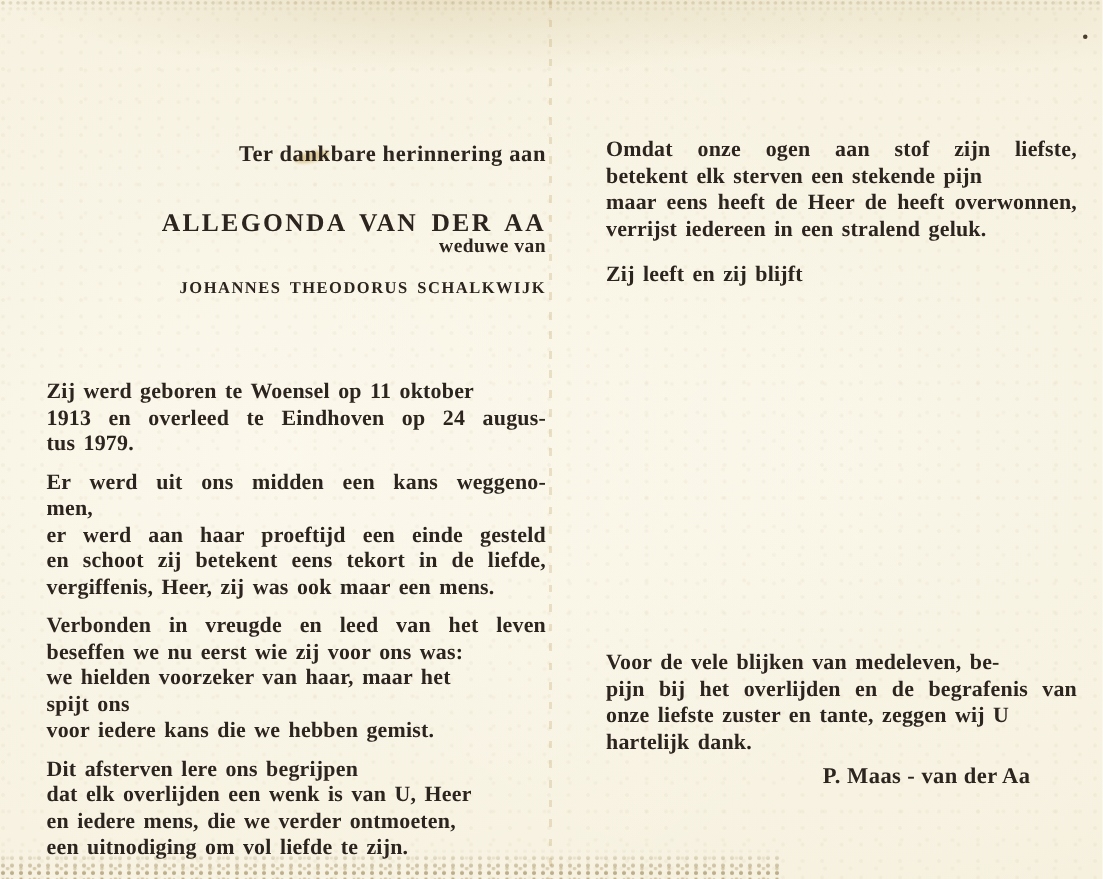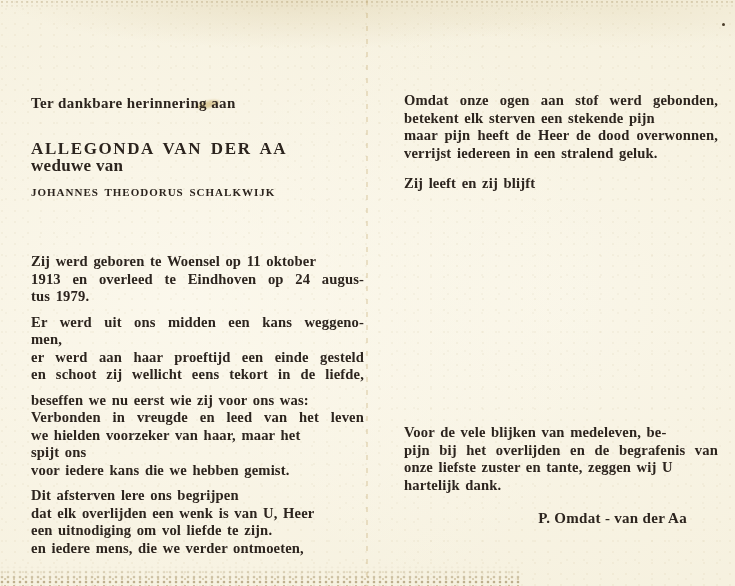--- a/index.html
+++ b/index.html
@@ -53,30 +53,30 @@
     filter:blur(1.2px); transform:rotate(-12deg);
   }
   .speck {
     position:absolute; left:722px; top:23px; width:3px; height:3px;
     border-radius:50%; background:#4a3d2a;
   }
   .col { position:absolute; top:0; height:586px; }
   .col-left  { left:31px;  width:333px; }
   .col-right { left:404px; width:314px; }
 
-  .center { text-align:left; position:absolute; width:100%; }
+  .center { text-align:right; position:absolute; width:100%; }
   .intro    { top:95px;  font-size:15px;   letter-spacing:.4px; }
   .name     { top:123px; font-size:17px;   letter-spacing:1.6px; word-spacing:3px;margin-top:16px; }
-  .relation { top:156px; font-size:17px;   letter-spacing:.3px; }
+  .relation { top:156px; font-size:13px;   letter-spacing:.3px; }
   .spouse   { top:186px; font-size:11px; letter-spacing:1px; word-spacing:2px; }
 
   .paras { position:absolute; width:100%; }
   .col-left  .paras        { top:216px;margin-top:37px; }
   .col-right .paras.top    { top:92px; }
-  .col-right .paras.bottom { top:424px; }
+  .col-right .paras.bottom { top:434px; }
 
   .para { margin-bottom:8px; }
   .col-right .paras.top .para { margin-bottom:13px; }
 
   .line {
     font-size:14.6px; line-height:17.5px;
     letter-spacing:.15px; word-spacing:.12em;
     white-space:nowrap;
   }
   .line.just { white-space:normal; text-align:justify; text-align-last:justify; }
@@ -105,53 +105,54 @@
     <div class="paras">
         <div class="para">
           <div class="line">Zij werd geboren te Woensel op 11 oktober</div>
           <div class="line just">1913 en overleed te Eindhoven op 24 augus-</div>
           <div class="line">tus 1979.</div>
         </div>
         <div class="para">
           <div class="line just">Er werd uit ons midden een kans weggeno-</div>
           <div class="line">men,</div>
           <div class="line just">er werd aan haar proeftijd een einde gesteld</div>
-          <div class="line just">en schoot zij wellicht eens tekort in de liefde,</div>
+          <div class="line just">en schoot zij betekent eens tekort in de liefde,</div>
+          <div class="line">vergiffenis, Heer, zij was ook maar een mens.</div>
         </div>
         <div class="para">
+          <div class="line just">Verbonden in vreugde en leed van het leven</div>
           <div class="line">beseffen we nu eerst wie zij voor ons was:</div>
-          <div class="line just">Verbonden in vreugde en leed van het leven</div>
           <div class="line">we hielden voorzeker van haar, maar het</div>
           <div class="line">spijt ons</div>
           <div class="line">voor iedere kans die we hebben gemist.</div>
         </div>
         <div class="para">
           <div class="line">Dit afsterven lere ons begrijpen</div>
           <div class="line">dat elk overlijden een wenk is van U, Heer</div>
+          <div class="line">en iedere mens, die we verder ontmoeten,</div>
           <div class="line">een uitnodiging om vol liefde te zijn.</div>
-          <div class="line">en iedere mens, die we verder ontmoeten,</div>
         </div>
       </div>
   </div>
 
   <div class="col col-right">
     <div class="paras top">
         <div class="para">
-          <div class="line just">Omdat onze ogen aan stof werd gebonden,</div>
+          <div class="line just">Omdat onze ogen aan stof zijn liefste,</div>
           <div class="line">betekent elk sterven een stekende pijn</div>
-          <div class="line just">maar pijn heeft de Heer de dood overwonnen,</div>
+          <div class="line just">maar eens heeft de Heer de heeft overwonnen,</div>
           <div class="line">verrijst iedereen in een stralend geluk.</div>
         </div>
         <div class="para">
           <div class="line">Zij leeft en zij blijft</div>
         </div>
       </div>
     <div class="paras bottom">
         <div class="para">
           <div class="line">Voor de vele blijken van medeleven, be-</div>
           <div class="line just">pijn bij het overlijden en de begrafenis van</div>
           <div class="line">onze liefste zuster en tante, zeggen wij U</div>
           <div class="line">hartelijk dank.</div>
         </div>
       </div>
-    <div class="signature">P. Omdat - van der Aa</div>
+    <div class="signature">P. Maas - van der Aa</div>
   </div>
 </div>
 
 </body></html>

